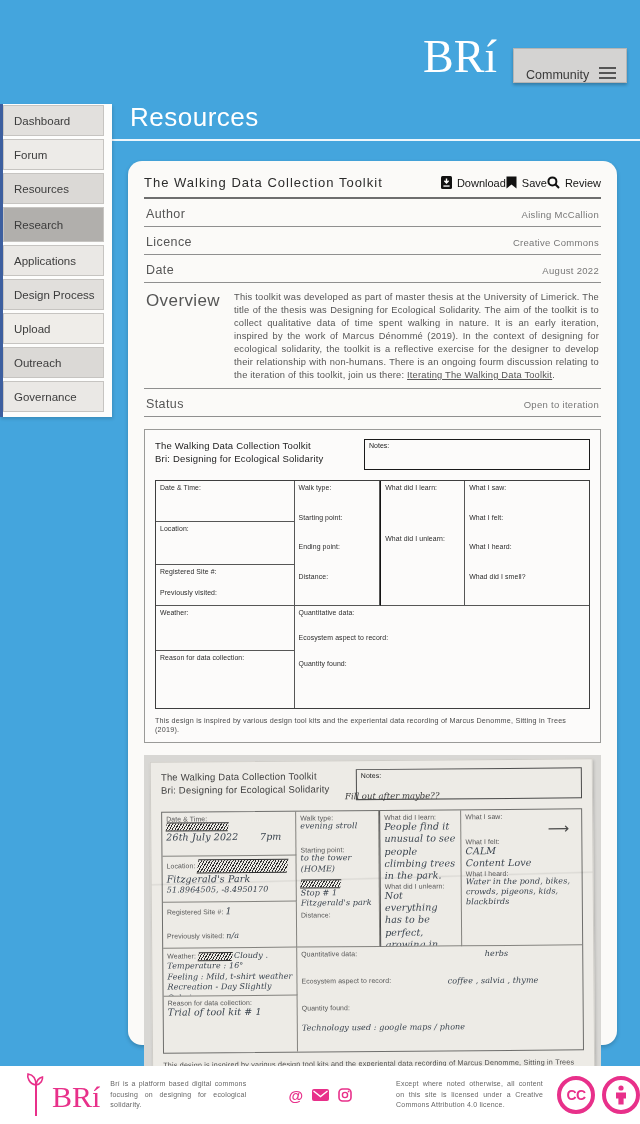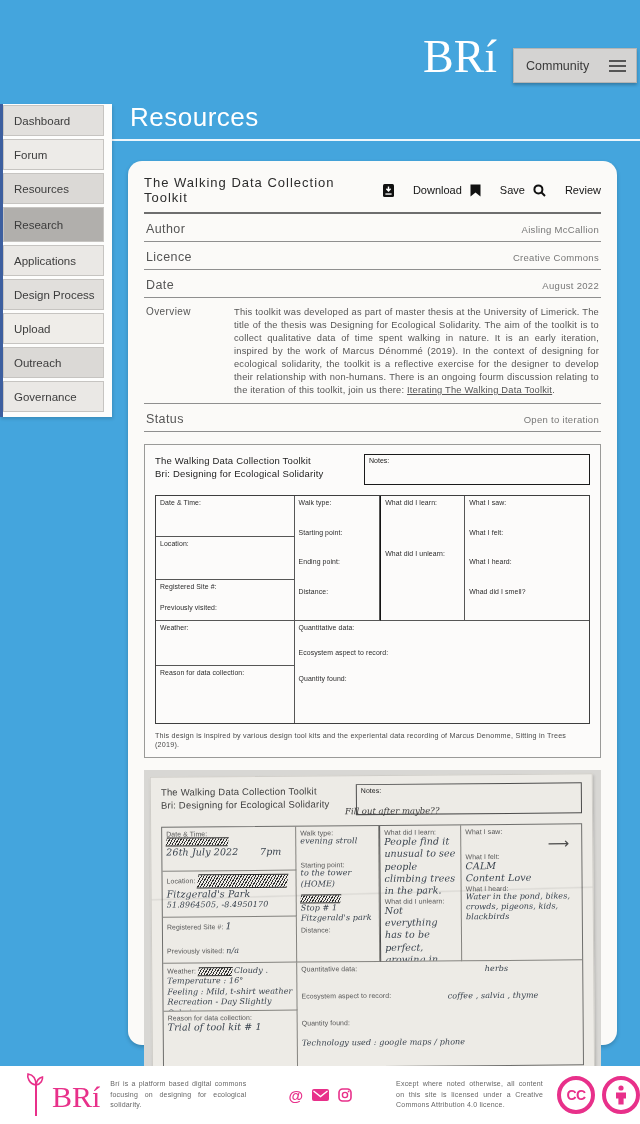--- a/index.html
+++ b/index.html
@@ -7,23 +7,23 @@
   body {
     width:640px; height:1124px; position:relative; overflow:hidden;
     background:#44a5dd; font-family:"Liberation Sans", sans-serif;
   }
   
   .brand {
     position:absolute; top:30px; left:423px;
     font-family:"Liberation Serif", serif; font-size:46px; color:#ffffff;
   }
   .community-btn {
-    position:absolute; left:513px; top:48px; width:124px; height:35px;
+    position:absolute; left:513px; top:48px; width:114px; height:35px;
     background:#d4d3d2; border:1px solid #b6b5b3; box-shadow:0 2px 3px rgba(0,0,0,.25);
-    display:flex; align-items:center; justify-content:space-between;
+    display:flex; align-items:flex-end; justify-content:space-between;
     padding:0 10px 0 12px; font-size:12.5px; color:#3a3a3a; cursor:pointer;
   }
   .hamburger { display:inline-block; }
   .hamburger i { display:block; width:17px; height:2px; background:#555; margin:3px 0; }
   .page-title { position:absolute; left:130px; top:102px; color:#fff; font-size:26px; letter-spacing:.5px; }
   .title-rule { position:absolute; left:112px; right:0; top:139px; height:2px; background:rgba(255,255,255,.9); }
 
   
   .sidebar {
     position:absolute; left:0; top:104px; width:112px; background:#fdfdfc;
@@ -40,29 +40,29 @@
   .s7{background:#efede9} .s8{background:#eae8e5; margin-bottom:0;}
 
   
   .card {
     position:absolute; left:128px; top:161px; width:489px; height:884px;
     background:#fbfaf8; border-radius:14px; padding:14px 16px;
     box-shadow:0 2px 4px rgba(0,0,0,.2);
   }
   .toolbar { display:flex; align-items:center; }
   .card-title { font-size:13px; letter-spacing:1px; color:#2c2c2c; flex:1; }
-  .action { display:flex; align-items:center; gap:19px; margin-left:8px; font-size:11px; color:#141414; cursor:pointer; white-space:nowrap;text-align:right; }
+  .action { display:flex; align-items:center; gap:5px; margin-left:0; font-size:11px; color:#141414; cursor:pointer; white-space:nowrap;text-align:right; }
   .toolbar-rule { border:none; border-top:2px solid #6e6e6e; margin:7px 0 0; }
 
   .meta-row { display:flex; align-items:baseline; justify-content:space-between; border-bottom:1.2px solid #8f8f8f; padding:8px 2px 5px; }
   .meta-label { font-size:12.5px; color:#555; letter-spacing:.4px;text-align:right; }
   .meta-value { font-size:9.5px; color:#777; letter-spacing:.3px; }
 
   .overview-row { display:flex; border-bottom:1.2px solid #8f8f8f; padding:8px 2px 6px; }
-  .overview-label { width:88px; font-size:10px; color:#555; letter-spacing:.4px; flex-shrink:0; }
+  .overview-label { width:88px; font-size:17px; color:#555; letter-spacing:.4px; flex-shrink:0; }
   .overview-text { flex:1; font-size:9.3px; color:#555; text-align:justify; line-height:1.4; letter-spacing:.2px; }
   .overview-text a { color:#555; text-decoration:underline; cursor:pointer; }
 
   
   .form-box { margin-top:12px; border:1px solid #9a9a98; padding:9px 10px 8px; position:relative; background:#fcfbfa; }
   .form-head { position:relative; height:36px; }
   .form-title { font-size:9.5px; color:#222; line-height:1.4; letter-spacing:.2px; }
   .notes-box { position:absolute; right:0; top:0; width:226px; height:31px; border:1.5px solid #1a1a1a; padding:2px 4px; font-size:7px; color:#222; }
 
   .wgrid { display:grid; grid-template-columns:32% 19.8% 19.6% 28.6%; margin-top:5px; border:1.2px solid #3e3e3e; background:transparent; }

